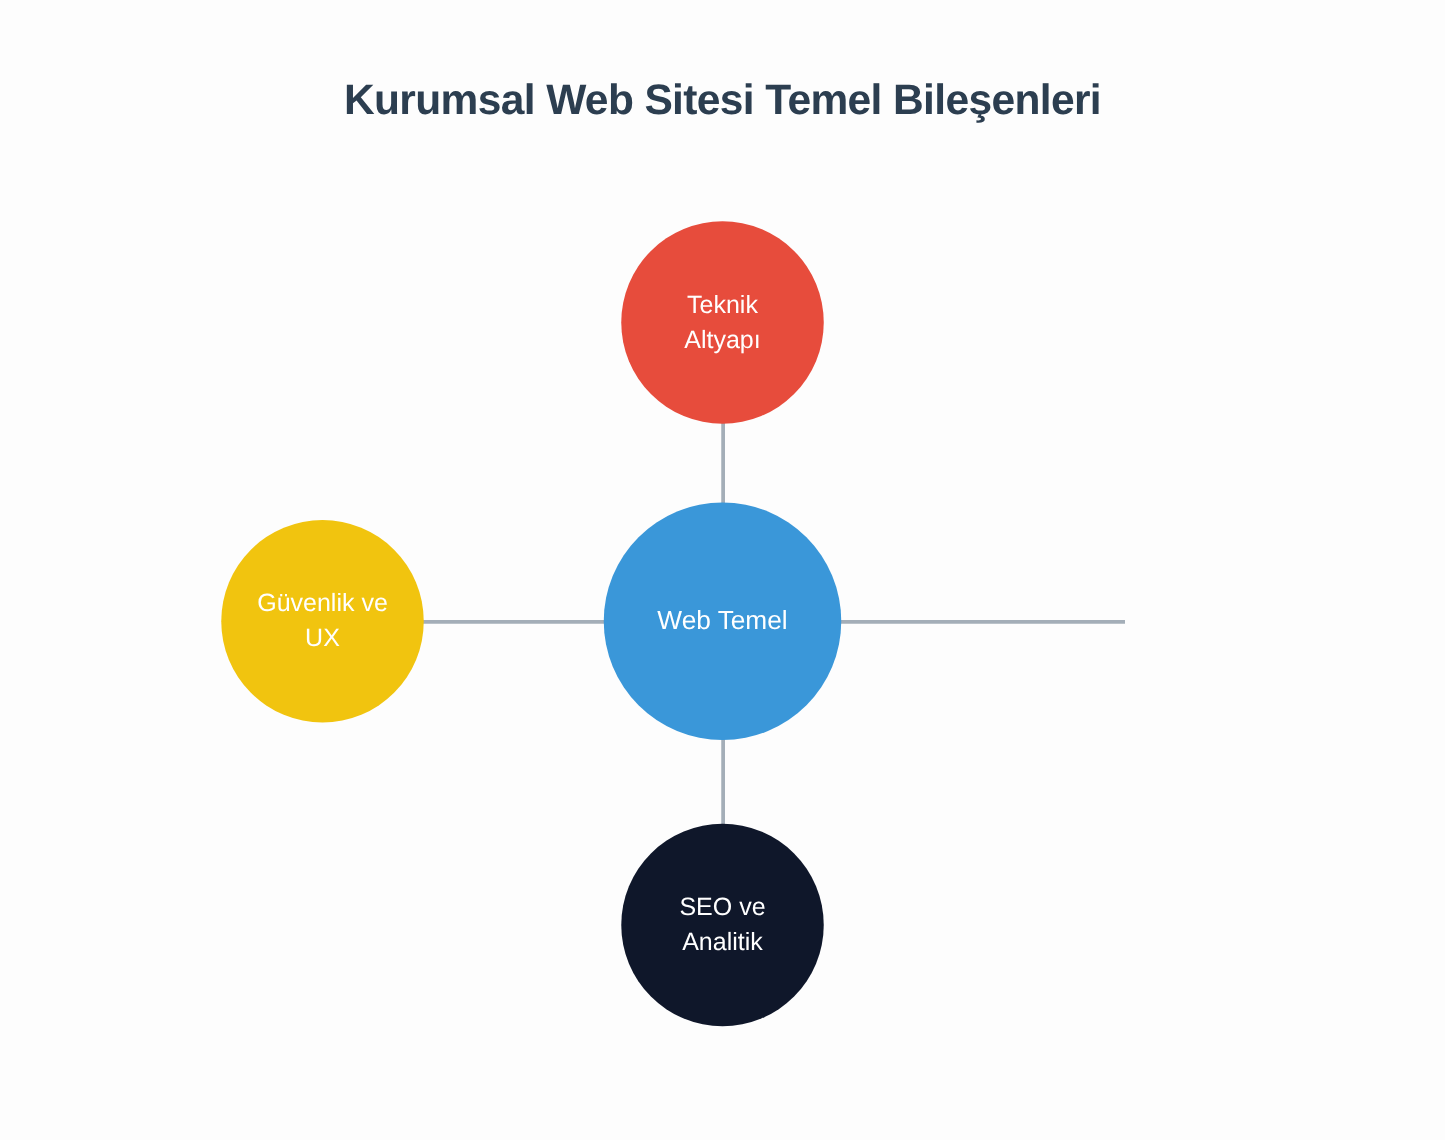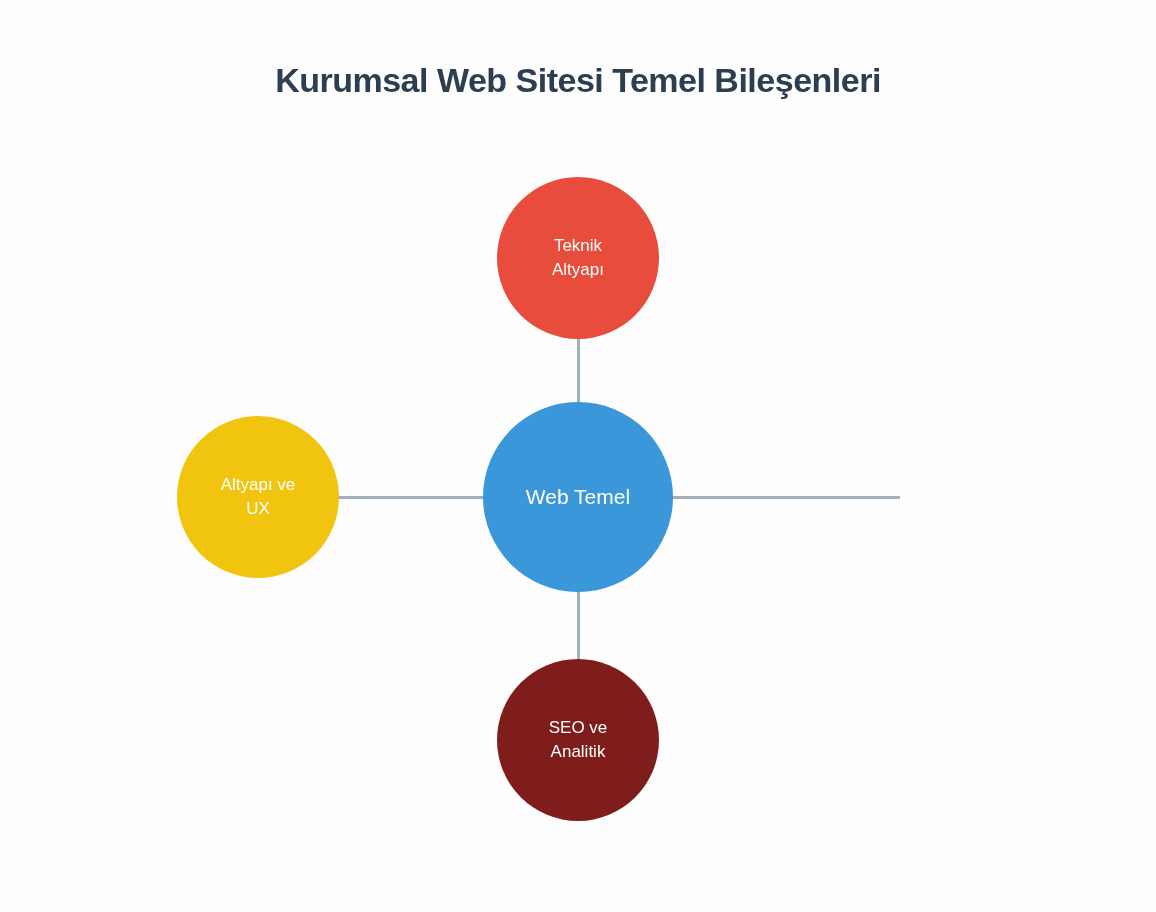--- a/index.html
+++ b/index.html
@@ -40,21 +40,21 @@
     position: absolute;
     z-index: 2;
     border-radius: 50%;
     display: flex;
     align-items: center;
     justify-content: center;
     text-align: center;
   }
   .node-label {
     color: #ffffff;
-    font-size: 17px;
+    font-size: 20px;
     font-weight: 500;
     line-height: 1.4;
     white-space: pre-line;
   }
   .node.center { left: 483px; top: 402px; width: 190px; height: 190px; }
   .node.center .node-label { font-size: 21px; }
   .node.sat    { width: 162px; height: 162px; }
   #node-top    { left: 497px; top: 177px; }
   #node-left   { left: 177px; top: 416px; }
   #node-right  { left: 818px; top: 416px; }
@@ -75,23 +75,23 @@
   <div class="node center" style="background-color: rgb(58, 151, 217);">
     <span class="node-label">Web Temel</span>
   </div>
 
   <div class="node sat" id="node-top" style="background-color: rgb(231, 76, 60);">
     <span class="node-label">Teknik
 Altyapı</span>
   </div>
 
   <div class="node sat" id="node-left" style="background-color: rgb(241, 196, 15);">
-    <span class="node-label">Altyapı ve
+    <span class="node-label">Güvenlik ve
 UX</span>
   </div>
 
 
-  <div class="node sat" id="node-bottom" style="background-color: #7f1d1d;">
+  <div class="node sat" id="node-bottom" style="background-color: #0f172a;">
     <span class="node-label">SEO ve
 Analitik</span>
   </div>
 
 </div>
 
 </body></html>

